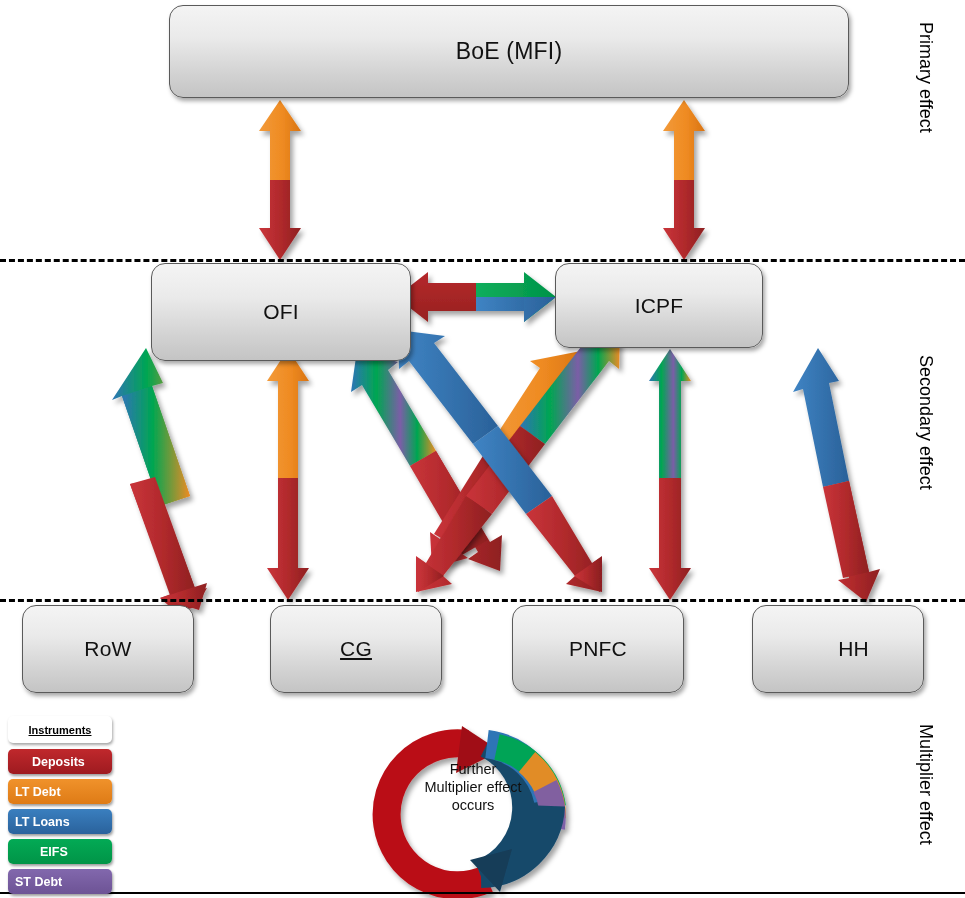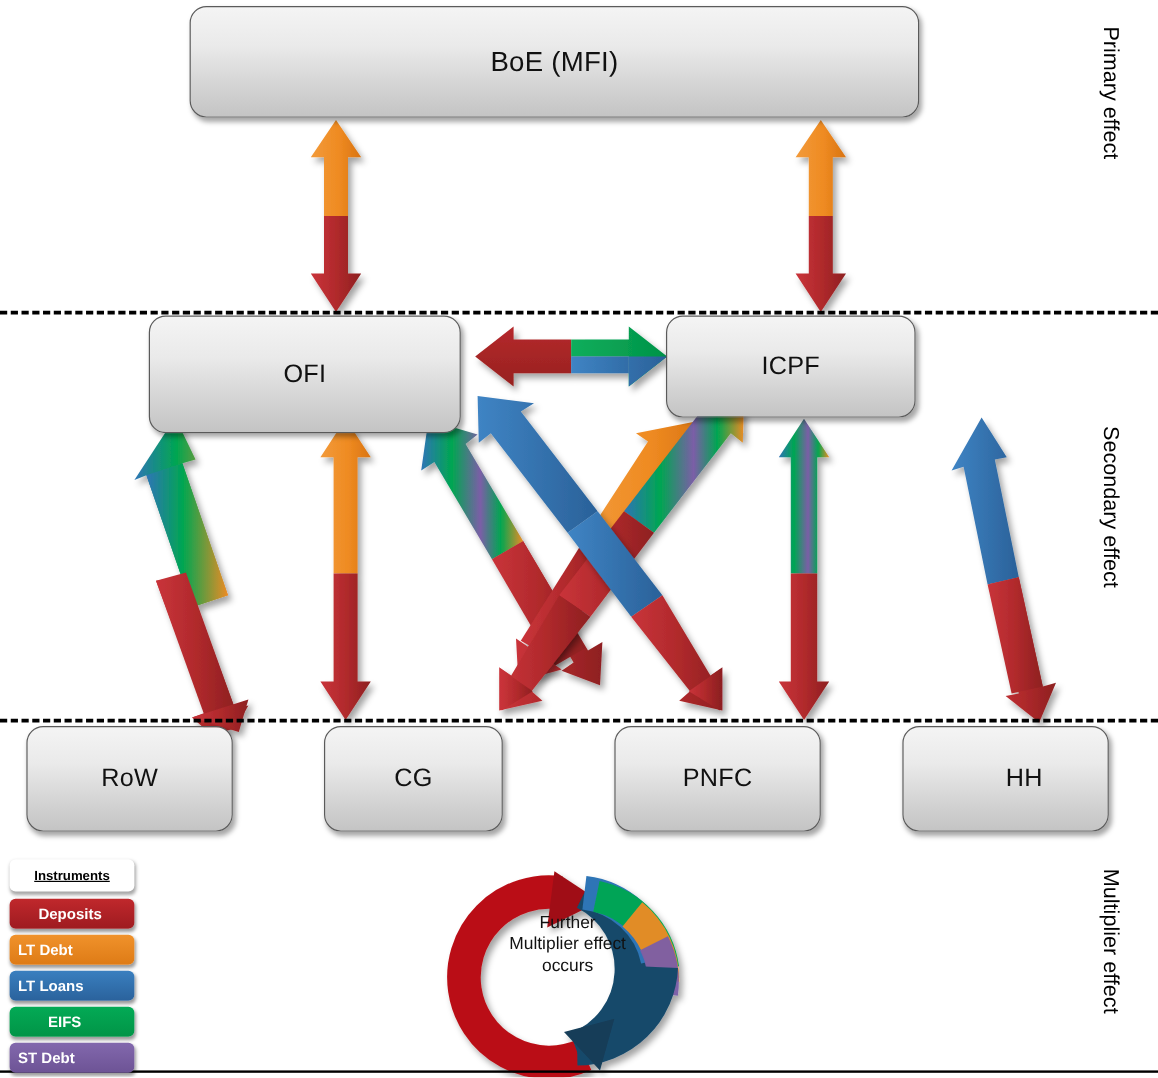--- a/index.html
+++ b/index.html
@@ -205,37 +205,37 @@
       <path d="M 487 744 A 71 71 0 0 1 480 874" fill="none" stroke="#184a6b" stroke-width="28"></path>
       <path d="M 487 744 A 71 71 0 0 1 548 800" fill="none" stroke="#2E75B6" stroke-width="28"></path>
       <path d="M 497 747 A 71 71 0 0 1 553 807" fill="none" stroke="#00A651" stroke-width="26" opacity="0.95"></path>
       <path d="M 527 762 A 71 71 0 0 1 553 818" fill="none" stroke="#ED8B24" stroke-width="26" opacity="0.95"></path>
       <path d="M 545 786 A 71 71 0 0 1 552 828" fill="none" stroke="#7B5EA7" stroke-width="26" opacity="0.95"></path>
       <path d="M 551 806 A 71 71 0 0 1 481 874" fill="none" stroke="#184a6b" stroke-width="28"></path>
       <polygon points="500,892 470,860 512,849" fill="#133c58"></polygon>
     </g>
   </svg>
 
-  <div class="node" id="node-boe" style="left:158px;top:5px;width:608px;height:93px;">
+  <div class="node" id="node-boe" style="left:169px;top:5px;width:680px;height:93px;">
     <span>BoE (MFI)</span>
   </div>
 
-  <div class="node" id="node-ofi" style="left:124px;top:263px;width:260px;height:98px;">
+  <div class="node" id="node-ofi" style="left:151px;top:263px;width:260px;height:98px;">
     <span>OFI</span>
   </div>
 
   <div class="node" id="node-icpf" style="left:555px;top:263px;width:208px;height:85px;">
     <span>ICPF</span>
   </div>
 
   <div class="node" id="node-row" style="left:22px;top:605px;width:172px;height:88px;">
     <span>RoW</span>
   </div>
 
-  <div class="node" id="node-cg" style="left:270px;top:605px;width:149px;height:88px;">
+  <div class="node" id="node-cg" style="left:270px;top:605px;width:172px;height:88px;text-decoration:underline;">
     <span>CG</span>
   </div>
 
   <div class="node" id="node-pnfc" style="left:512px;top:605px;width:172px;height:88px;">
     <span>PNFC</span>
   </div>
 
   <div class="node" id="node-hh" style="left:752px;top:605px;width:172px;height:88px;padding-left:31px;">
     <span>HH</span>
   </div>

